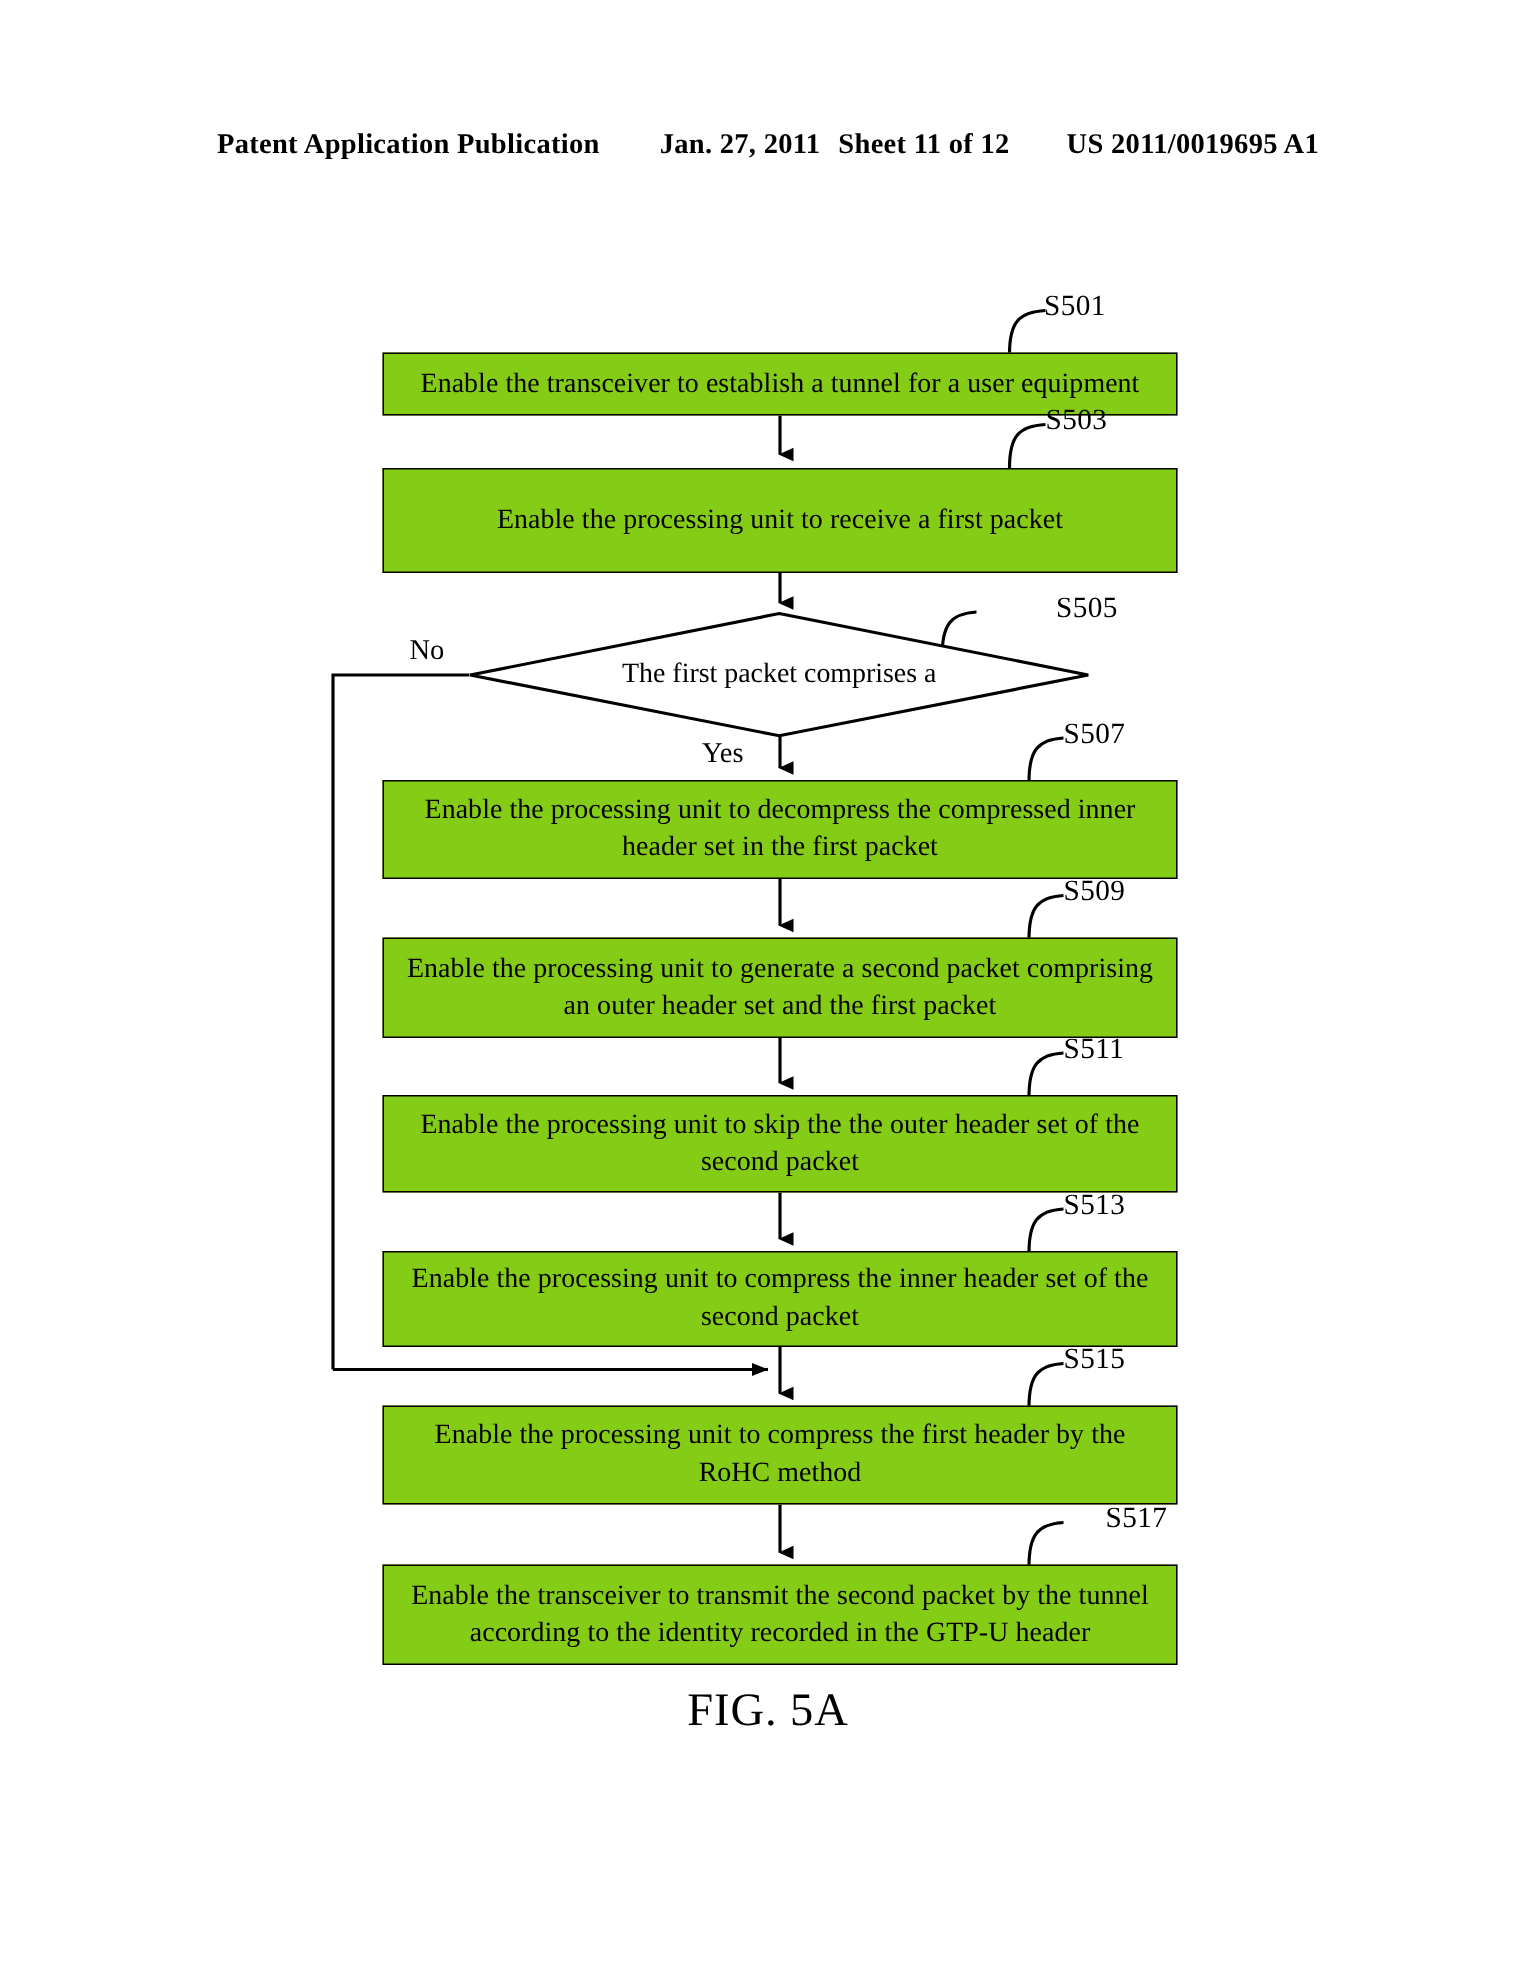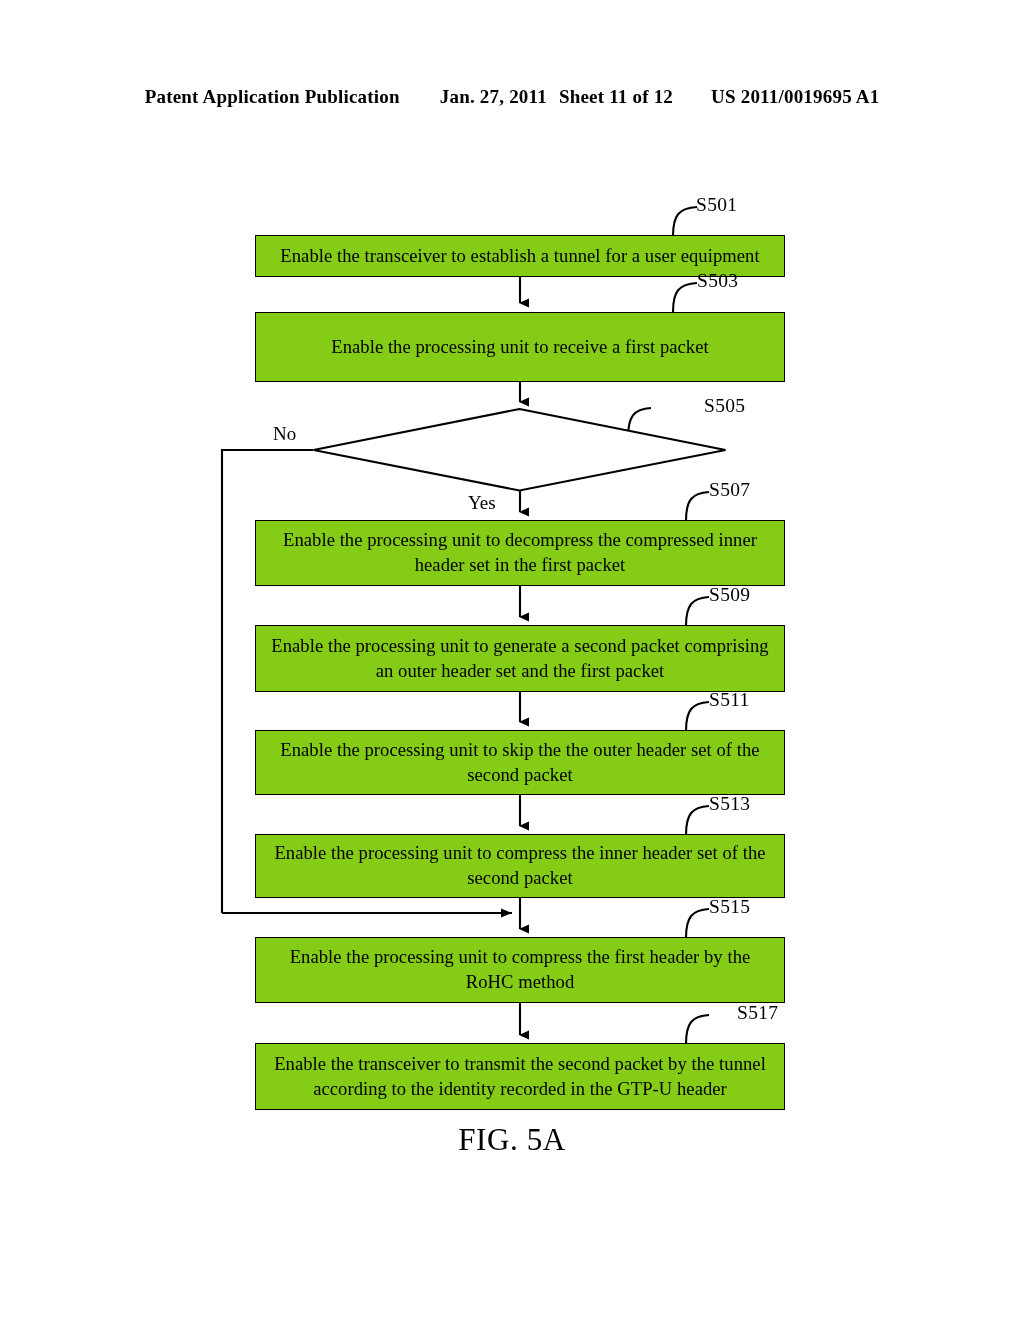--- a/index.html
+++ b/index.html
@@ -168,20 +168,21 @@
 
 <div class="proc-box" style="left:255px; top:312px; width:530px; height:70px;">
   <span class="box-text">Enable the processing unit to receive a first packet</span>
 </div>
 
 <div class="decision-wrap" style="left:312px; top:408px; width:415px; height:84px;">
   <svg width="415" height="84" viewBox="0 0 415 84" xmlns="http://www.w3.org/2000/svg">
     <polygon points="207.5,1 413.5,42 207.5,82.5 1.5,42" fill="#ffffff" stroke="#000000" stroke-width="2.1"></polygon>
   </svg>
   <div class="decision-text">
+    <div>The first packet comprises a</div>
   </div>
 </div>
 
 <div class="proc-box" style="left:255px; top:520px; width:530px; height:66px;">
   <span class="box-text">Enable the processing unit to decompress the compressed inner header set in the first packet</span>
 </div>
 
 <div class="proc-box" style="left:255px; top:625px; width:530px; height:67px;">
   <span class="box-text">Enable the processing unit to generate a second packet comprising an outer header set and the first packet</span>
 </div>

